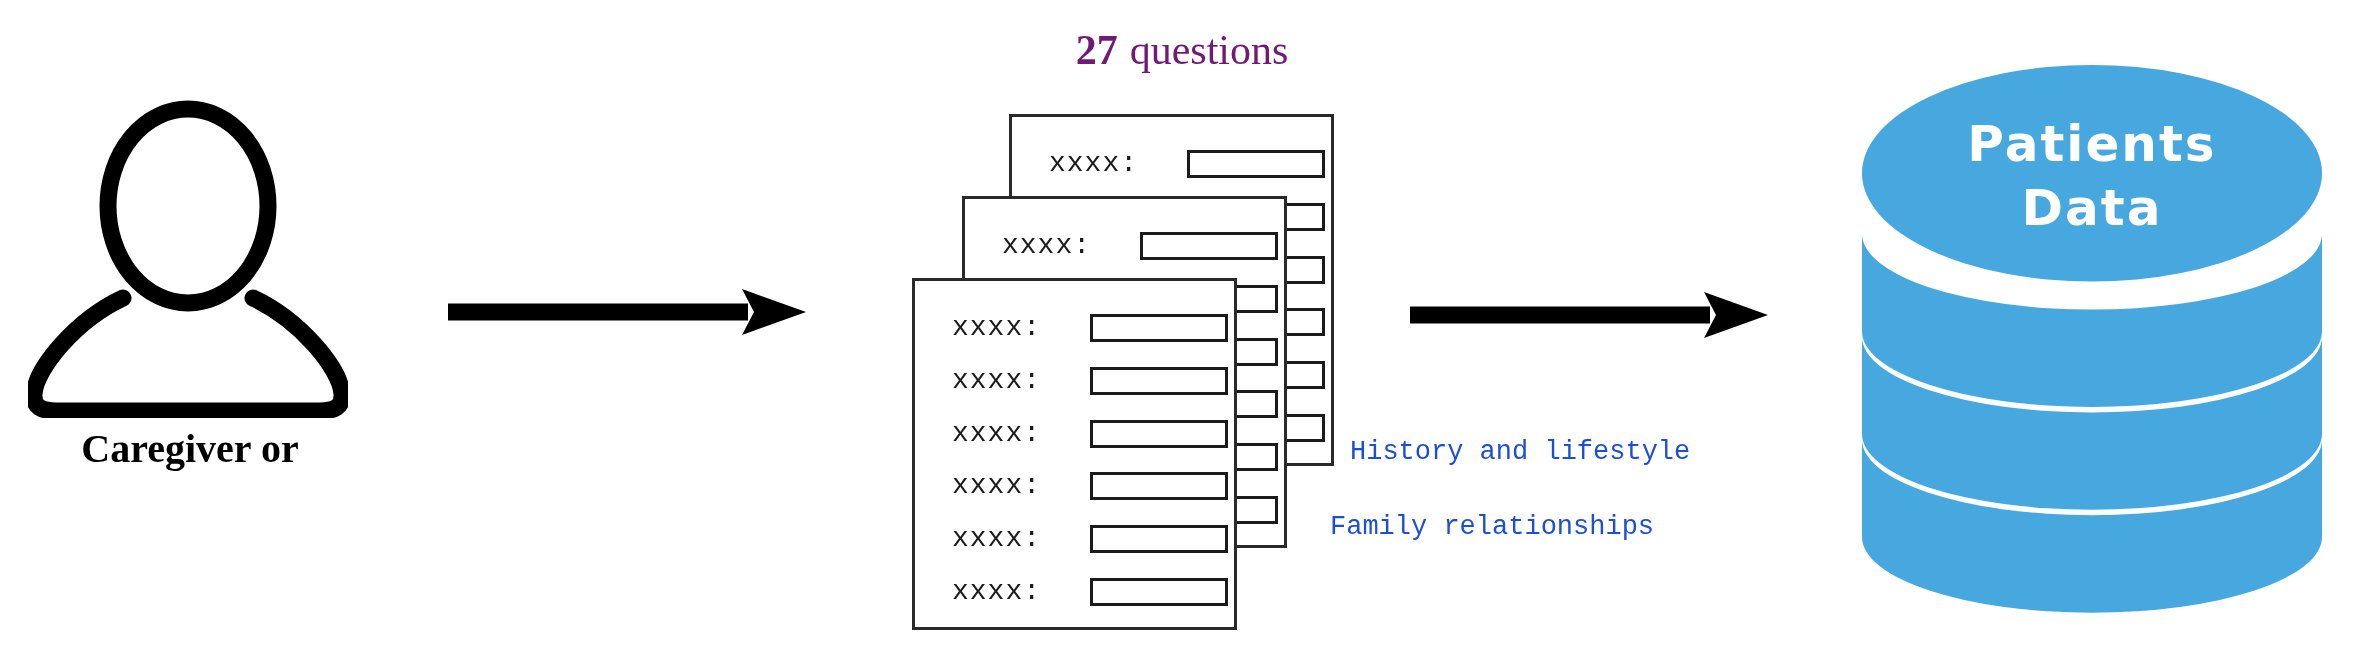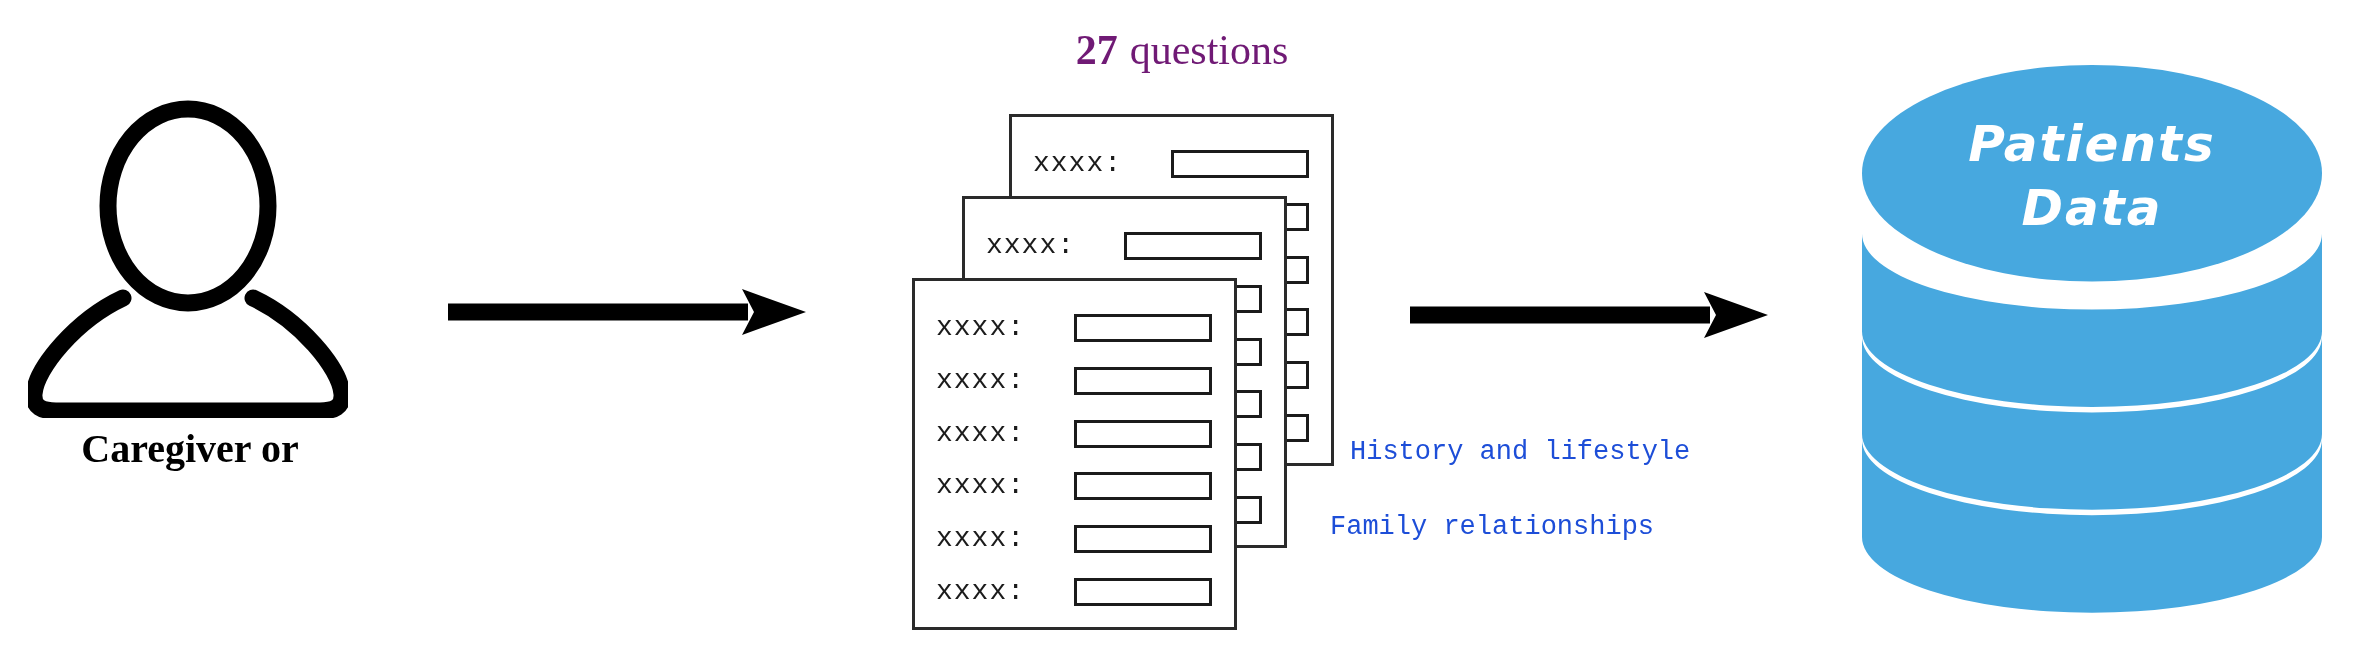--- a/index.html
+++ b/index.html
@@ -46,21 +46,21 @@
   .paper-form {
     position: absolute;
     width: 325px; height: 352px;
     background: #ffffff;
     border: 3px solid #2a2a2a;
     box-sizing: border-box;
   }
   #form-back   { left: 1009px; top: 114px; z-index: 1; }
   #form-middle { left: 962px;  top: 196px; z-index: 2; }
   #form-front  { left: 912px;  top: 278px; z-index: 3; }
-  .form-field { position: absolute; left: 0; width: 100%; height: 28px; padding-left: 12px; }
+  .form-field { position: absolute; left: 16px; width: 100%; height: 28px; padding-left: 12px; }
   .field-label {
     position: absolute; left: 21px; top: 0;
     font-family: "Liberation Mono", monospace;
     font-size: 28px; line-height: 28px;
     letter-spacing: 1px;
     color: #1b1b1b;
   }
   .field-box {
     position: absolute; left: 159px; top: 0;
     width: 138px; height: 28px;
@@ -87,21 +87,20 @@
   .db-label {
     left: 1862px; top: 112px; width: 460px;
     text-align: center;
     font-family: "DejaVu Sans", sans-serif;
     font-weight: bold;
     font-size: 50px;
     line-height: 64px;
     letter-spacing: 2px;
     z-index: 5;
     white-space: nowrap;
-    font-style: italic;
   }
 </style>
 </head>
 <body>
 
 <div id="canvas">
 
   <svg id="person-svg" class="abs" viewBox="0 0 320 318" style="color: rgb(0, 0, 0);">
     <ellipse cx="160" cy="106" rx="80" ry="97" fill="none" stroke="currentColor" stroke-width="17"></ellipse>
     <path d="M95,198 C48,220 8,268 6,294 C5,307 14,311 28,311 L292,311 C306,311 315,307 314,294 C312,268 272,220 225,198" fill="none" stroke="currentColor" stroke-width="17" stroke-linecap="round"></path>

